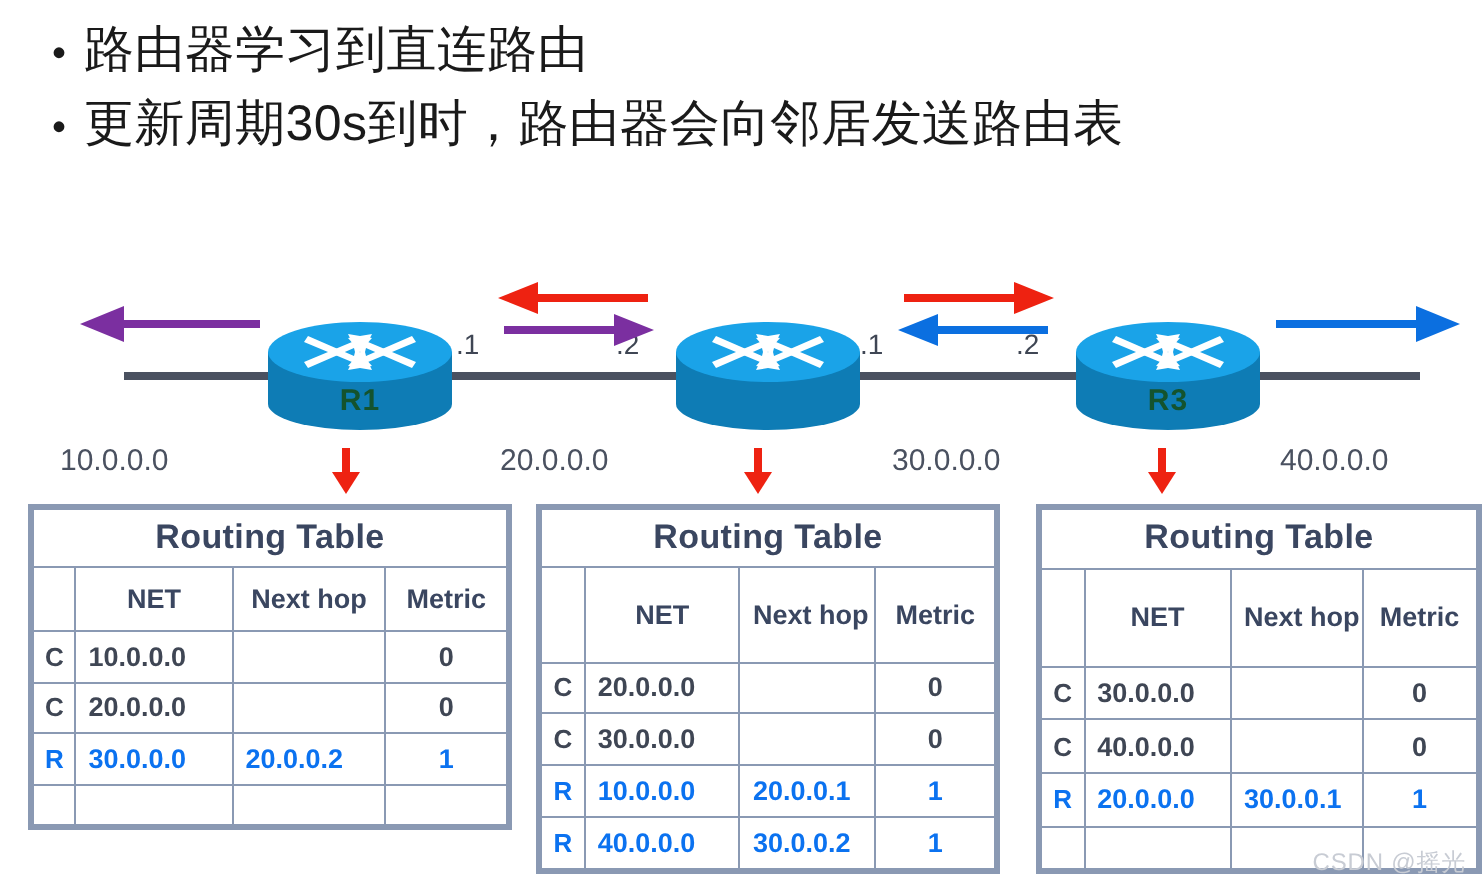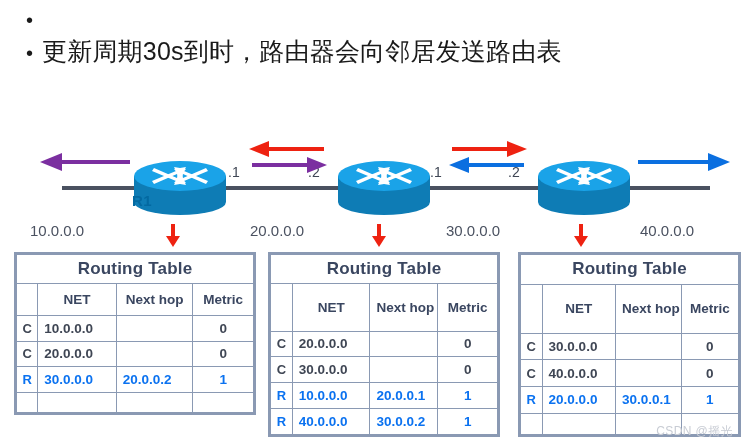--- a/index.html
+++ b/index.html
@@ -66,23 +66,24 @@
   .router .body {
     position: absolute;
     left: 0; top: 0;
     width: 96px; height: 62px;
   }
   .router .label {
     position: absolute;
     left: 0;
     top: 36px;
     width: 96px;
+    text-align: center;
     font-size: 15px;
     font-weight: bold;
-    color: #0369a1;
+    color: #14532d;
     letter-spacing: 0.5px;
     z-index: 3;
   }
   .net-label {
     position: absolute;
     font-size: 15px;
     color: #4a5160;
     font-weight: normal;
     top: 96px;
     white-space: nowrap;
@@ -170,20 +171,21 @@
     letter-spacing: 0.4px;
     white-space: nowrap;
   }
 </style>
 </head>
 <body>
 
 <div class="bullets">
   <div class="bullet-row">
     <span class="bullet-dot">•</span>
+    <span class="bullet-text">路由器学习到直连路由</span>
   </div>
   <div class="bullet-row">
     <span class="bullet-dot">•</span>
     <span class="bullet-text">更新周期30s到时，路由器会向邻居发送路由表</span>
   </div>
 </div>
 
 <div class="diagram">
 
   <div class="link-line" style="left:62px; width:82px;"></div>
@@ -231,20 +233,21 @@
       <ellipse cx="48" cy="46" rx="46" ry="13" fill="#0e7cb5"></ellipse>
       <rect x="2" y="20" width="92" height="26" fill="#0e7cb5"></rect>
       <ellipse cx="48" cy="20" rx="46" ry="15" fill="#1aa3e8"></ellipse>
       <g fill="#ffffff">
         <path d="M20 25 L44 15 L42 11 L54 13 L46 22 L45 18 L22 28 Z"></path>
         <path d="M76 25 L52 15 L54 11 L42 13 L50 22 L51 18 L74 28 Z"></path>
         <path d="M20 15 L44 25 L42 29 L54 27 L46 18 L45 22 L22 12 Z"></path>
         <path d="M76 15 L52 25 L54 29 L42 27 L50 18 L51 22 L74 12 Z"></path>
       </g>
     </svg>
+    <div class="label">R3</div>
   </div>
   <div class="iface-label" style="left:508px;">.2</div>
   <div class="net-label" style="left:446px;">30.0.0.0</div>
   <div class="net-label" style="left:640px;">40.0.0.0</div>
 
   <svg class="arrow-svg" style="left:38px; top:26px;" width="100" height="20">
     <line x1="22" y1="10" x2="92" y2="10" stroke="#7b2fa0" stroke-width="4"></line>
     <polygon points="2,10 24,1 24,19" fill="#7b2fa0"></polygon>
   </svg>
 

